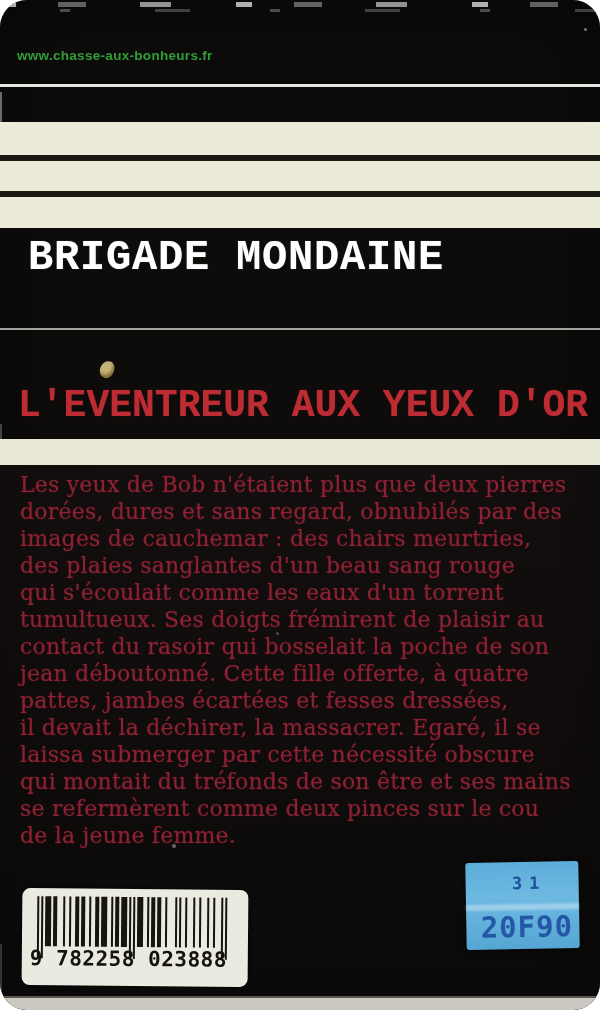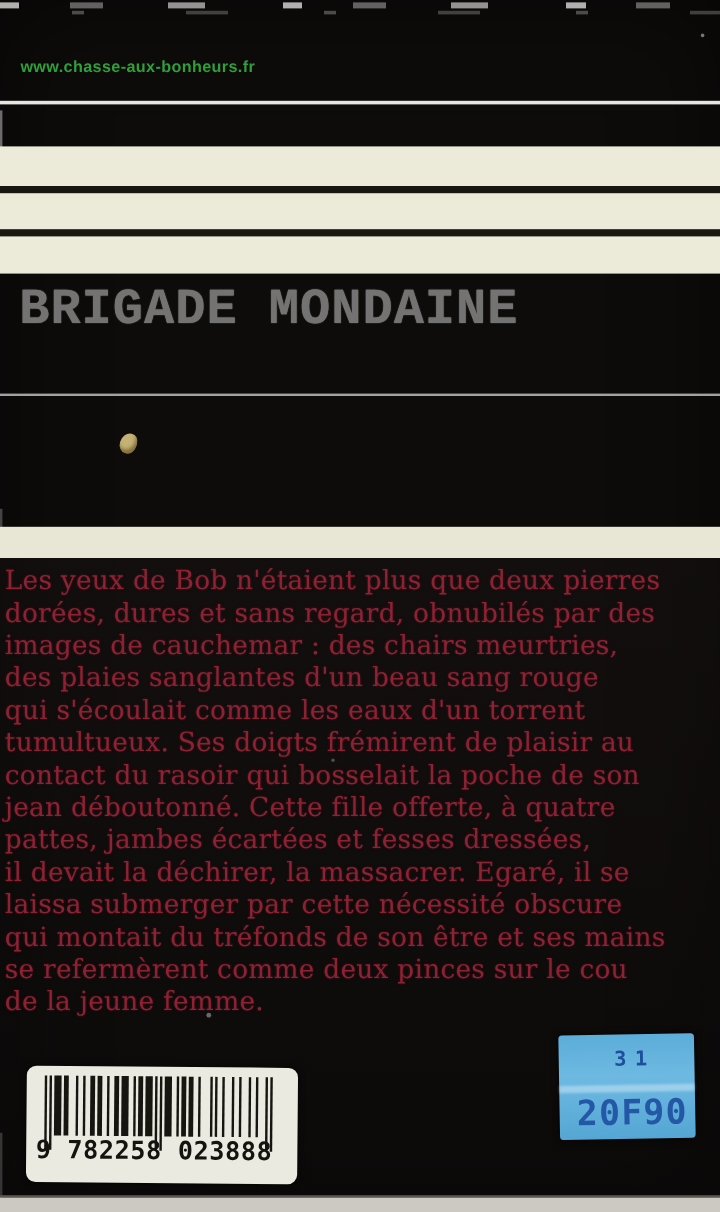--- a/index.html
+++ b/index.html
@@ -1,20 +1,21 @@
 <!DOCTYPE html>
 <html><head>
 <meta charset="utf-8">
 <style>
   html,body{margin:0;padding:0;background:#ffffff;}
   .cover{
     position:relative;width:600px;height:1010px;overflow:hidden;
     background:#0e0c0b;
     font-family:"Liberation Sans",sans-serif;
     box-shadow:inset 0 0 80px rgba(0,0,0,.55);
+    border-radius:27px;
   }
   .abs{position:absolute;}
 
   
   .top-speckle{
     left:0;top:2px;width:600px;height:5px;opacity:.8;
     background:repeating-linear-gradient(90deg,
       rgba(255,255,255,.85) 0 16px, rgba(255,255,255,0) 16px 58px,
       rgba(255,255,255,.45) 58px 86px, rgba(255,255,255,0) 86px 140px,
       rgba(255,255,255,.7) 140px 171px, rgba(255,255,255,0) 171px 236px);
@@ -34,24 +35,24 @@
 
   .hr-white{left:0;width:600px;height:3px;background:#e6e5e0;}
   .hr-grey{left:0;width:600px;height:2px;background:#b5b4b0;opacity:.9;}
 
   .stripe-band{left:0;top:122px;width:600px;height:106px;background:#ecebd9;}
   .stripe-sep{position:absolute;left:0;width:600px;background:#191712;}
   .sep1{top:33px;height:6px;}
   .sep2{top:69px;height:6px;}
 
   .series-title{
-    left:16px;top:237px;
+    left:28px;top:237px;
     font-family:"Liberation Mono",monospace;font-weight:bold;
     font-size:42px;line-height:1;letter-spacing:.8px;
-    color:#737373;white-space:nowrap;
+    color:#ffffff;white-space:nowrap;
     text-shadow:0 0 1px rgba(236,233,196,.5);
     text-align:right;
   }
 
   .speck{
     left:100px;top:361px;width:14px;height:17px;border-radius:60% 45% 55% 50%;
     background:#c4b176;transform:rotate(15deg);
     box-shadow:inset -2px -3px 3px rgba(90,70,20,.6);
   }
 
@@ -63,21 +64,21 @@
     text-shadow:0 0 1px rgba(189,43,51,.6);
   }
 
   .cream-stripe{left:0;top:439px;width:600px;height:26px;background:#e8e7d5;}
 
   .blurb-panel{
     left:0;top:465px;width:600px;height:533px;
     background:linear-gradient(180deg,#18121276 0%, rgba(10,8,8,.5) 100%);
   }
   .blurb{
-    left:4px;top:471px;width:578px;
+    left:20px;top:471px;width:578px;
     font-family:"DejaVu Serif",serif;
     font-size:22px;line-height:27px;letter-spacing:.2px;
     color:#8e2233;white-space:pre-line;
     text-shadow:0 0 2px rgba(120,25,45,.55);
   }
 
   .sticker{
     left:466px;top:862px;width:113px;height:87px;
     background:linear-gradient(180deg,#5cadd9 0%,#6db9e2 40%,#55a6d4 100%);
     border-radius:3px;transform:rotate(-1deg);
@@ -142,20 +143,21 @@
     <div class="stripe-sep sep1"></div>
     <div class="stripe-sep sep2"></div>
   </div>
 
   <div class="abs series-title">BRIGADE MONDAINE</div>
 
   <div class="abs hr-grey" style="top:328px;"></div>
 
   <div class="abs speck"></div>
 
+  <div class="abs book-title">L'EVENTREUR AUX YEUX D'OR</div>
 
   <div class="abs cream-stripe"></div>
 
   <div class="abs blurb-panel"></div>
   <div class="abs blurb">Les yeux de Bob n'étaient plus que deux pierres
 dorées, dures et sans regard, obnubilés par des
 images de cauchemar : des chairs meurtries,
 des plaies sanglantes d'un beau sang rouge
 qui s'écoulait comme les eaux d'un torrent
 tumultueux. Ses doigts frémirent de plaisir au

